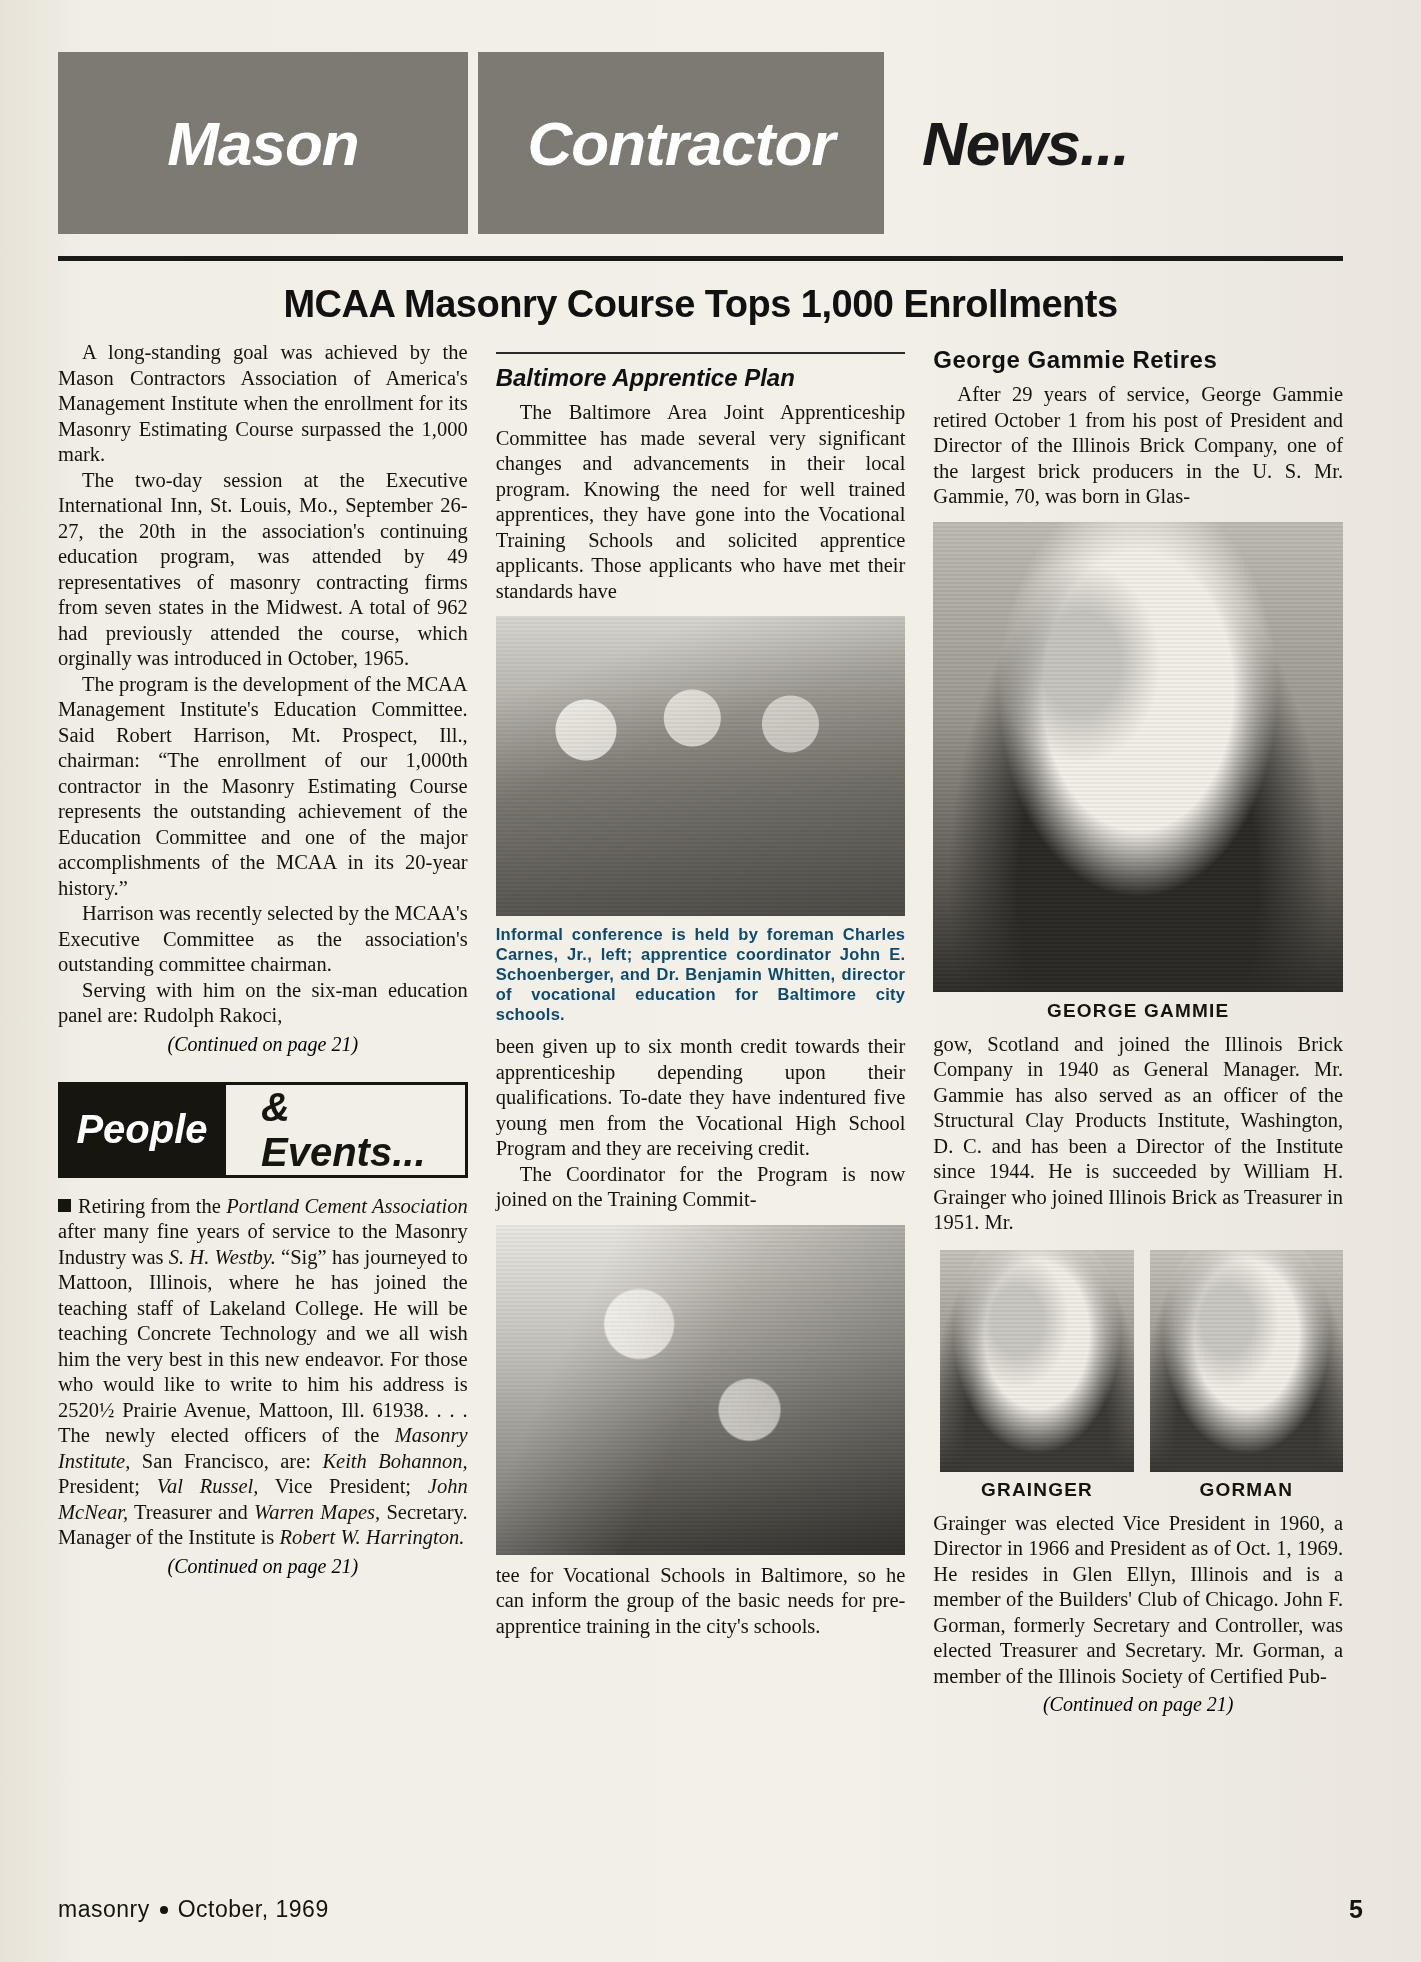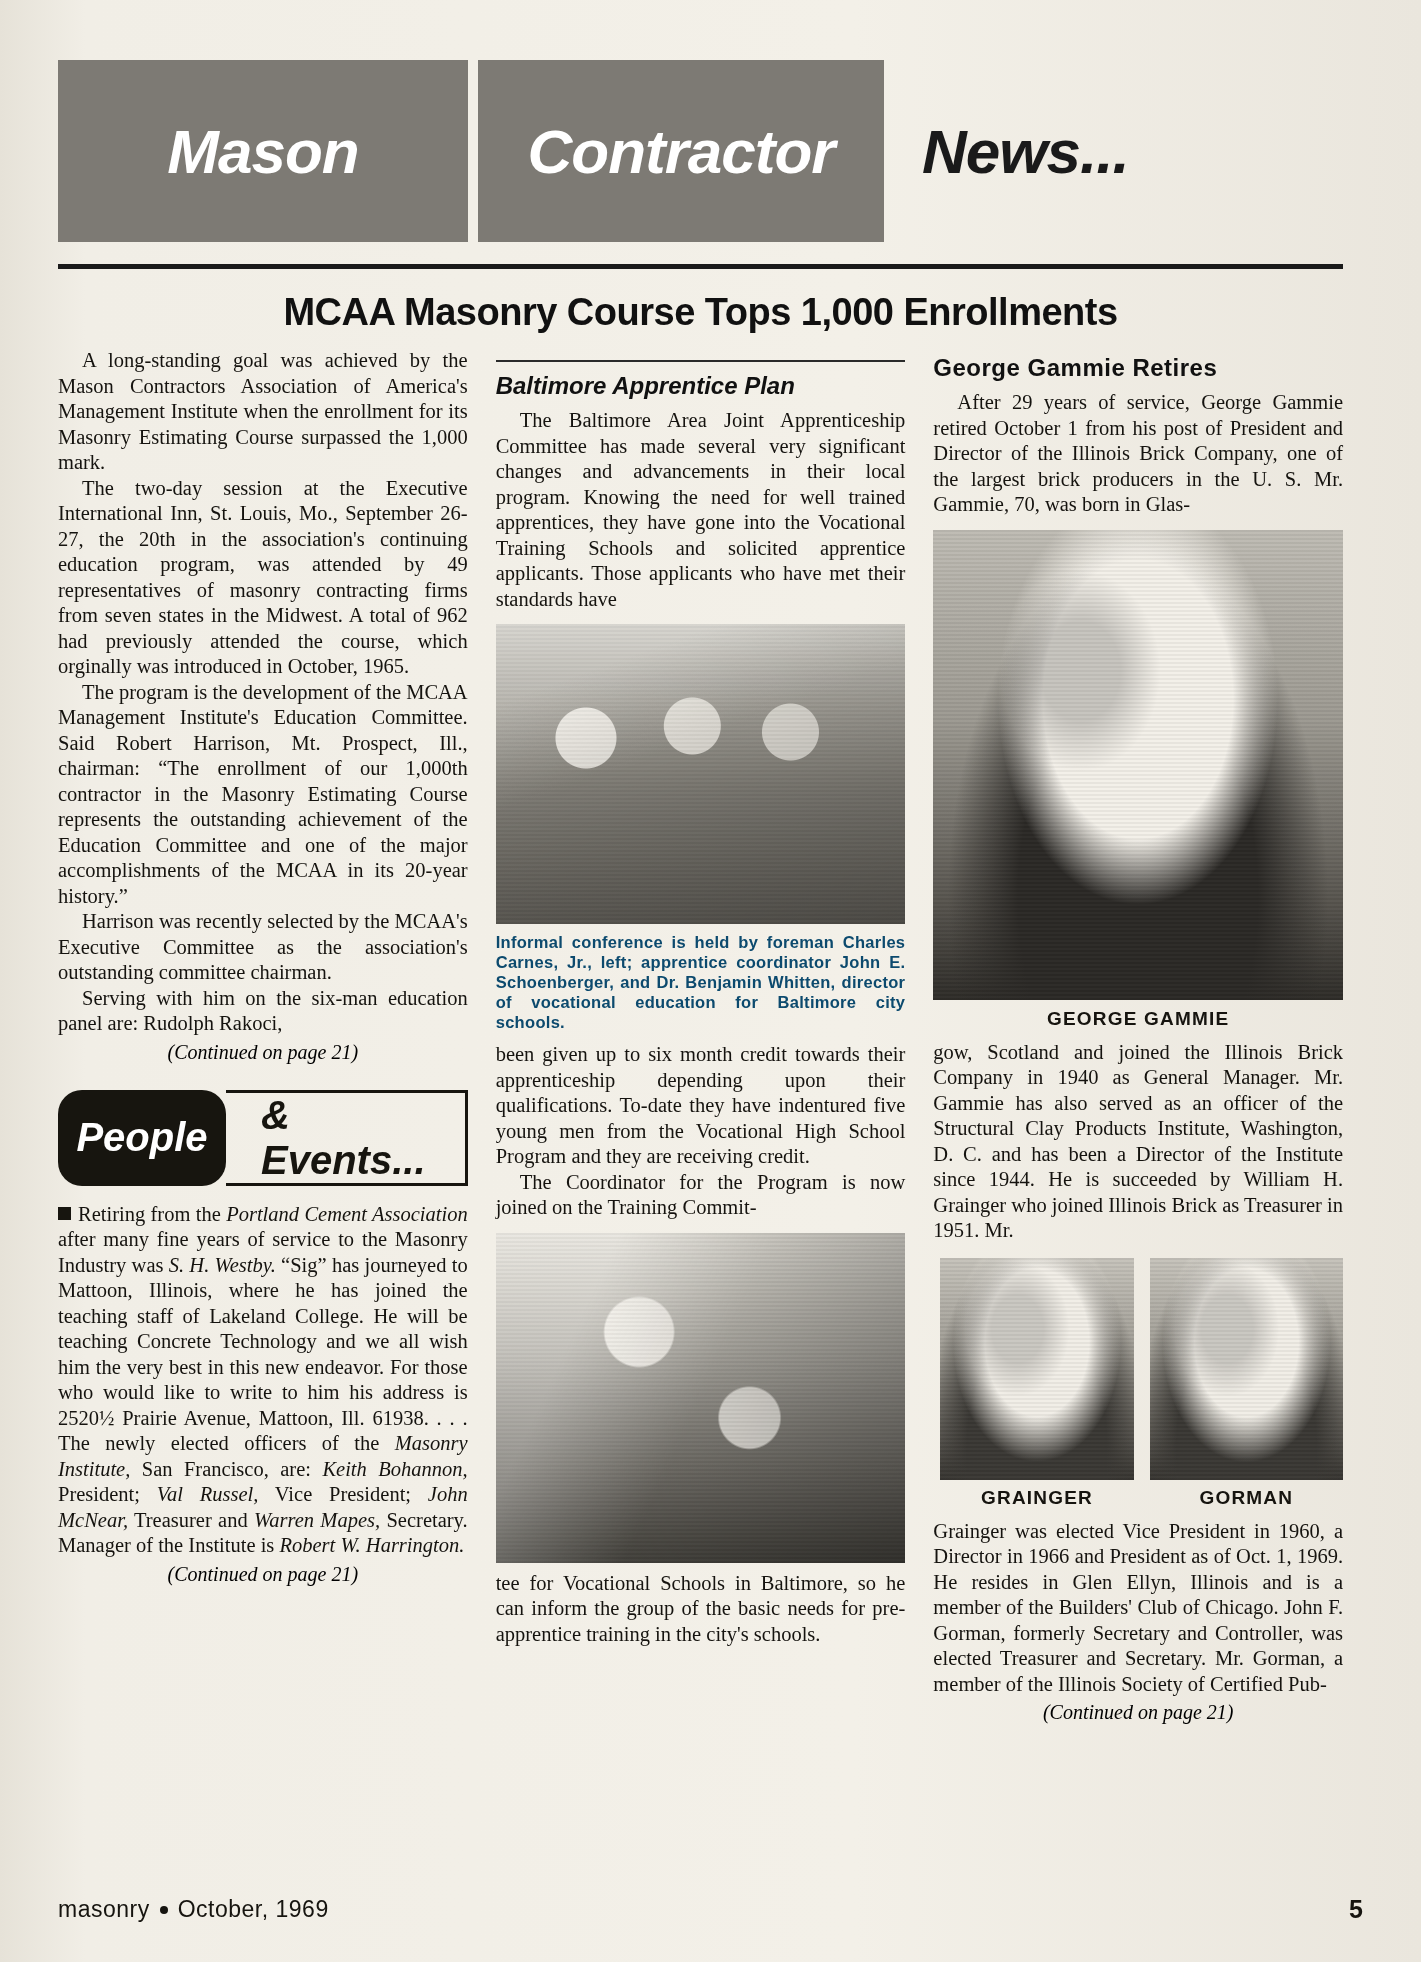--- a/index.html
+++ b/index.html
@@ -21,21 +21,21 @@
   .sheet {
     position: absolute;
     left: 0; top: 0;
     width: 1421px;
     height: 1962px;
     background: linear-gradient(90deg, #e6e2d8 0%, #f1eee6 6%, #f3f0e8 60%, #eae6dd 100%);
   }
   .content {
     position: absolute;
     left: 58px;
-    top: 60px;
+    top: 52px;
     width: 1285px;
     height: 1850px;
   }
 
   
   .masthead {
     display: flex;
     align-items: stretch;
     height: 182px;
   }
@@ -165,21 +165,20 @@
     width: 168px;
     background: #17150f;
     color: #fff;
     display: flex;
     align-items: center;
     justify-content: center;
     font-family: "Liberation Sans", sans-serif;
     font-weight: bold;
     font-style: italic;
     font-size: 40px;
-    border-radius: 24px;
   }
   .pe-right {
     flex: 1;
     border: 3px solid #17150f;
     border-left: none;
     display: flex;
     align-items: center;
     padding-left: 35px;
     font-family: "Liberation Sans", sans-serif;
     font-weight: bold;

